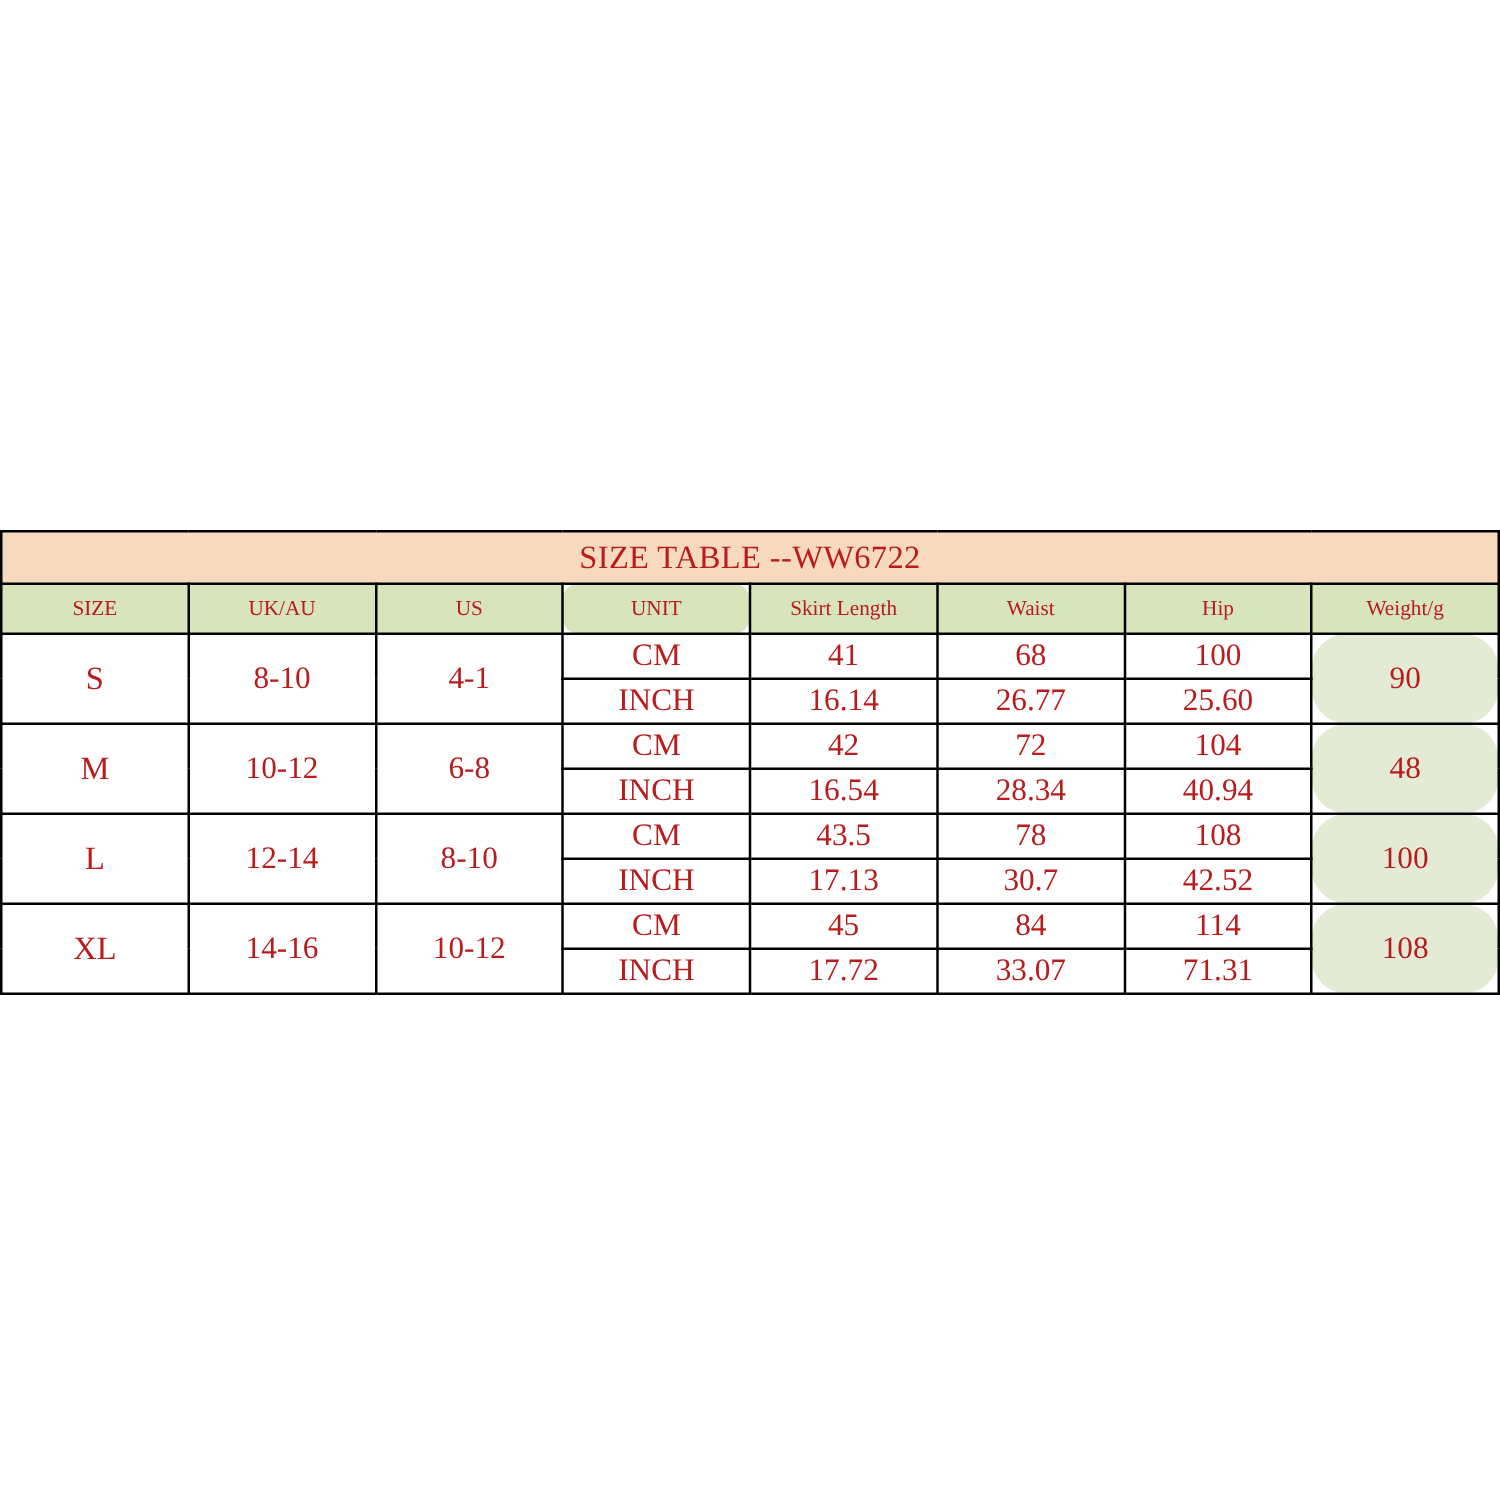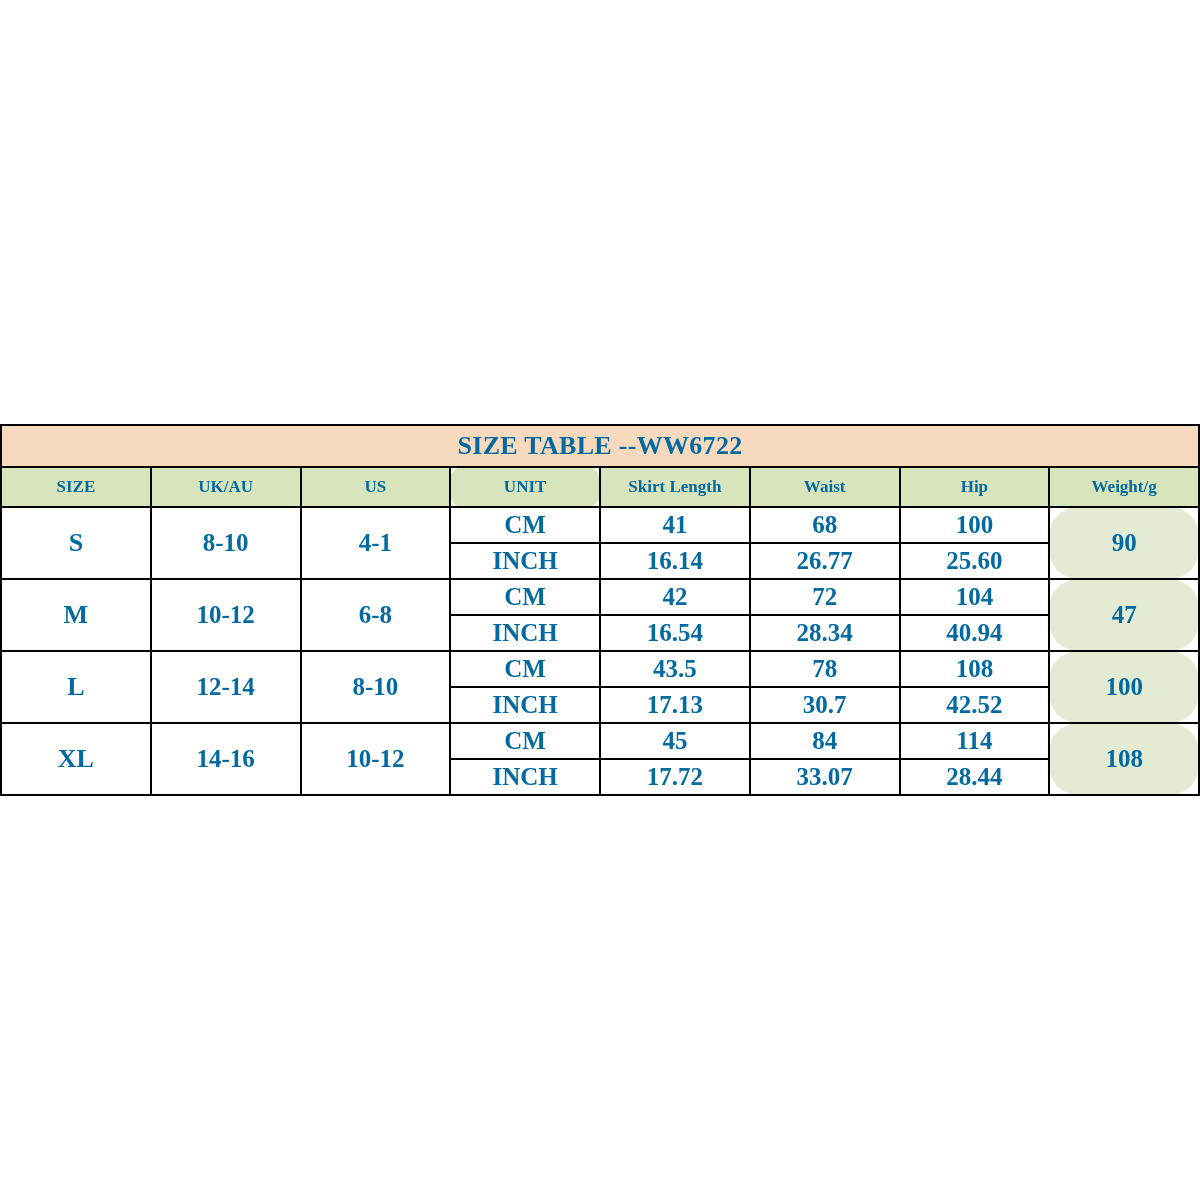--- a/index.html
+++ b/index.html
@@ -26,22 +26,22 @@
   table.size-table {
     border-collapse: collapse;
     width: 1200px;
     table-layout: fixed;
   }
   table.size-table td, table.size-table th {
     border: 2px solid #000000;
     text-align: center;
     vertical-align: middle;
     font-family: "Liberation Serif", serif;
-    font-weight: bold;
-    color: #0369a1;
+    font-weight: normal;
+    color: #b91c1c;
     padding: 0;
   }
   .title-cell {
     background: #f7d9bd;
     font-size: 26px;
     height: 40px;
     letter-spacing: 0.3px;
   }
   .hdr {
     background: #d8e4bc;
@@ -110,21 +110,21 @@
         </tr>
 
         <tr>
           <td class="cell sizecell" rowspan="2">M</td>
           <td class="cell" rowspan="2">10-12</td>
           <td class="cell" rowspan="2">6-8</td>
           <td class="cell">CM</td>
           <td class="cell">42</td>
           <td class="cell">72</td>
           <td class="cell">104</td>
-          <td class="weightcell" rowspan="2">47</td>
+          <td class="weightcell" rowspan="2">48</td>
         </tr>
         <tr>
           <td class="cell">INCH</td>
           <td class="cell">16.54</td>
           <td class="cell">28.34</td>
           <td class="cell">40.94</td>
         </tr>
 
         <tr>
           <td class="cell sizecell" rowspan="2">L</td>
@@ -150,18 +150,18 @@
           <td class="cell">CM</td>
           <td class="cell">45</td>
           <td class="cell">84</td>
           <td class="cell">114</td>
           <td class="weightcell" rowspan="2">108</td>
         </tr>
         <tr>
           <td class="cell">INCH</td>
           <td class="cell">17.72</td>
           <td class="cell">33.07</td>
-          <td class="cell">28.44</td>
+          <td class="cell">71.31</td>
         </tr>
       </tbody>
     </table>
   </div>
 </div>
 
 </body></html>

